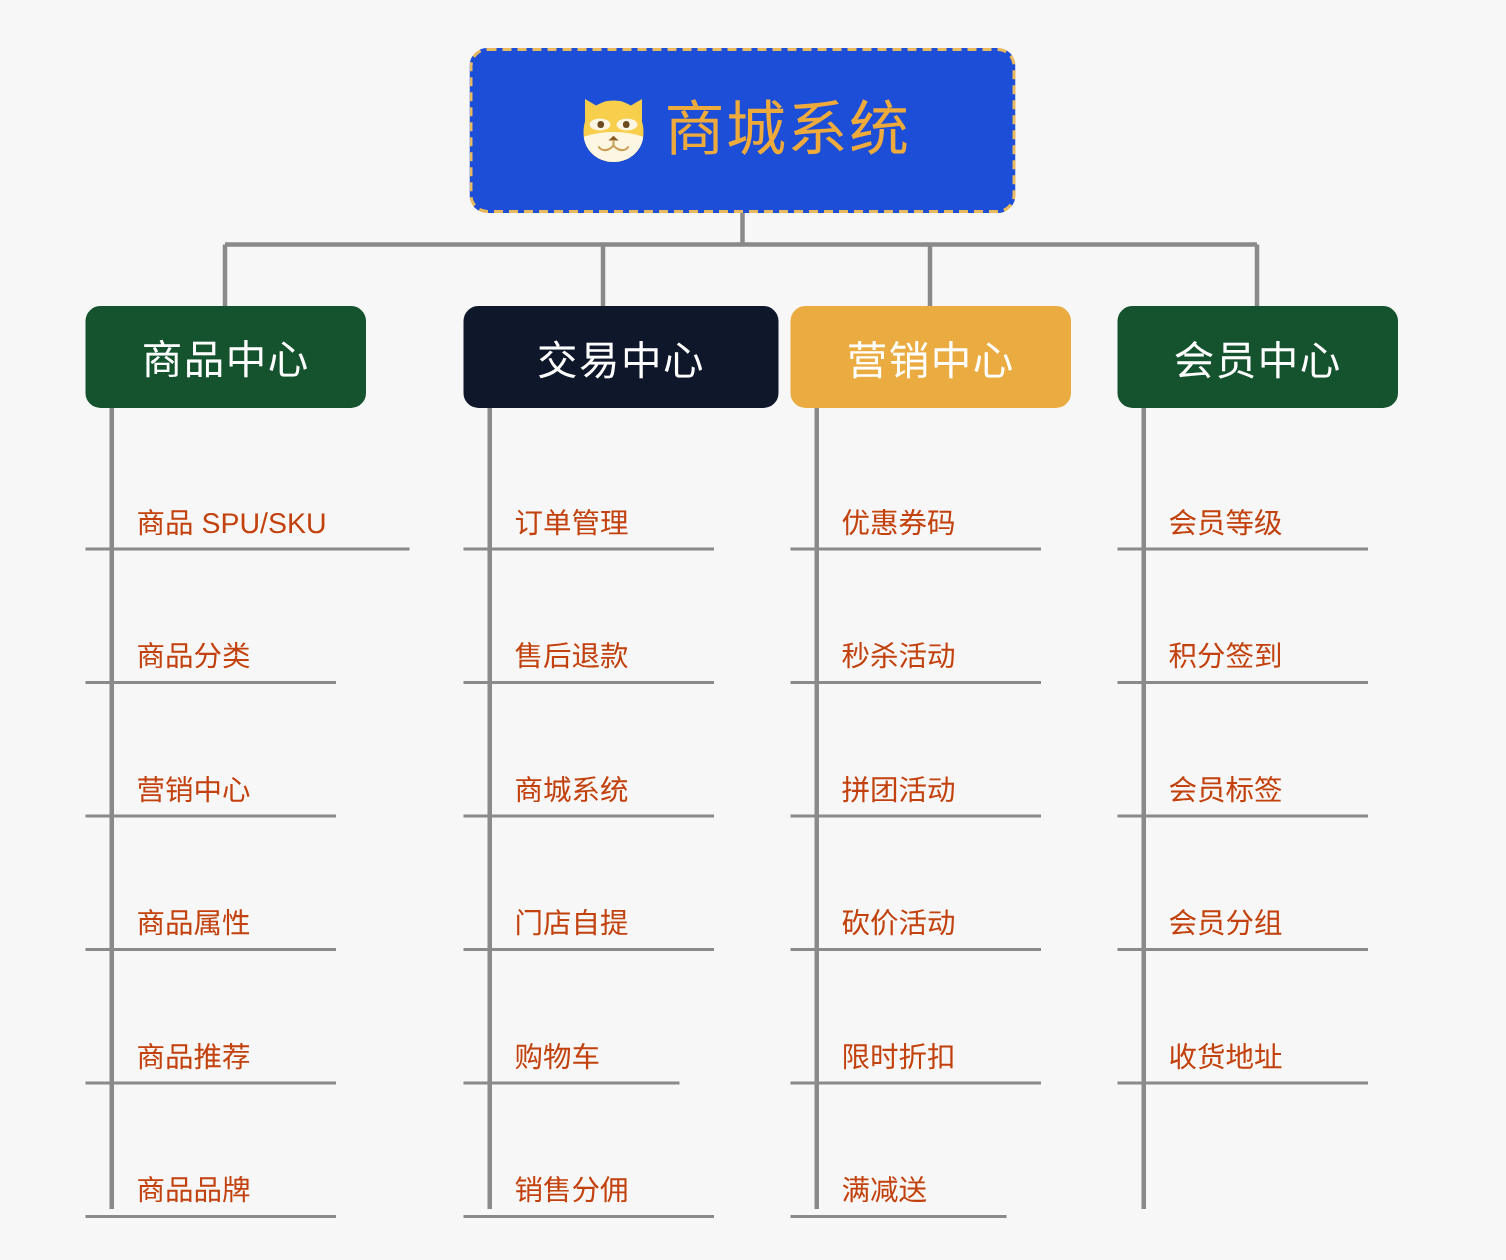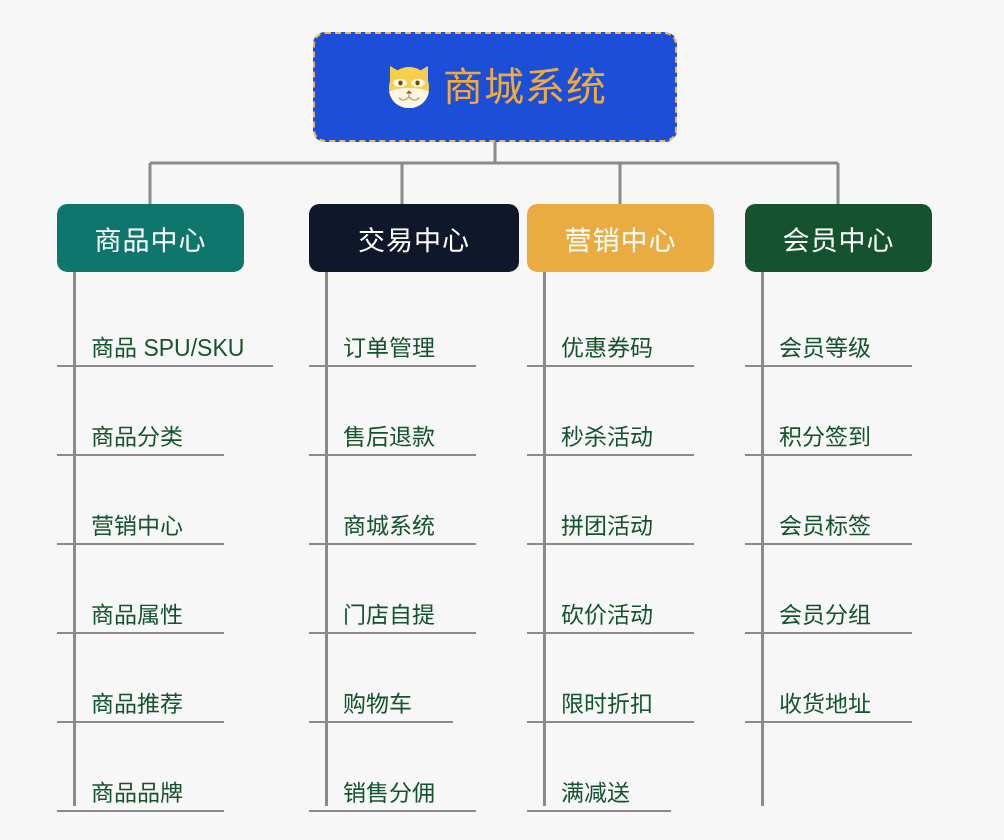--- a/index.html
+++ b/index.html
@@ -103,22 +103,22 @@
   }
   .leaf-underline {
     position: absolute;
     left: 0;
     bottom: 0;
     height: 2px;
     background: #8a8a8a;
   }
   .leaf-label {
     display: inline-block;
-    font-size: 23px;
-    color: #14532d;
+    font-size: 19px;
+    color: #c2410c;
     white-space: nowrap;
     padding: 0 10px 6px 34px;
     line-height: 1.1;
     margin-top: 44px;
   }
 </style>
 </head>
 <body>
 
 <div id="mindmap">
@@ -153,21 +153,21 @@
 
     <line x1="150" y1="163" x2="838" y2="163" stroke="#8a8a8a" stroke-width="3"></line>
 
     <line x1="150" y1="163" x2="150" y2="205" stroke="#8a8a8a" stroke-width="3"></line>
     <line x1="402" y1="163" x2="402" y2="205" stroke="#8a8a8a" stroke-width="3"></line>
     <line x1="620" y1="163" x2="620" y2="205" stroke="#8a8a8a" stroke-width="3"></line>
     <line x1="838" y1="163" x2="838" y2="205" stroke="#8a8a8a" stroke-width="3"></line>
   </svg>
 
   <div class="branch" style="left:57px; width:245px;">
-    <div class="branch-header" style="background:#0f766e; width:187px;font-family:Liberation Mono, monospace;">
+    <div class="branch-header" style="background:#14532d; width:187px;font-family:Liberation Mono, monospace;">
       <span>商品中心</span>
     </div>
     <div class="leaf-list">
       <div class="leaf-trunk" style="left:16px; height:534px;"></div>
       <div class="leaf">
         <span class="leaf-label">商品 SPU/SKU</span>
         <span class="leaf-underline" style="width:216px;"></span>
       </div>
       <div class="leaf">
         <span class="leaf-label">商品分类</span>

